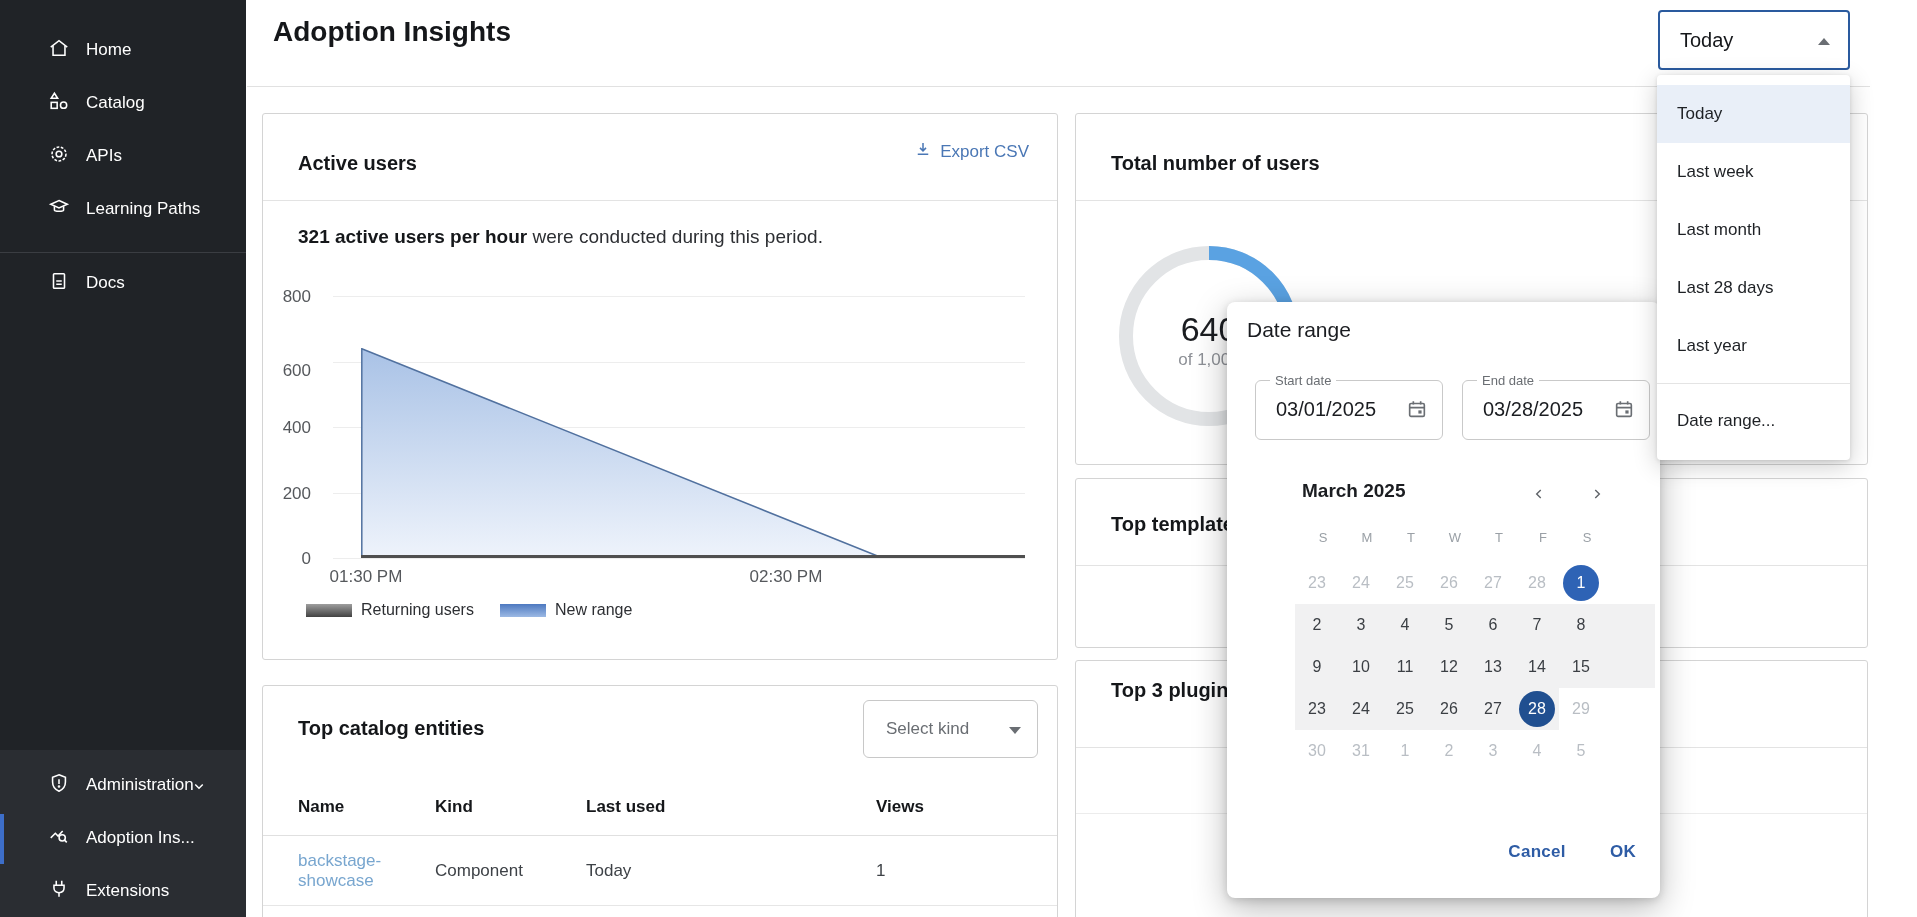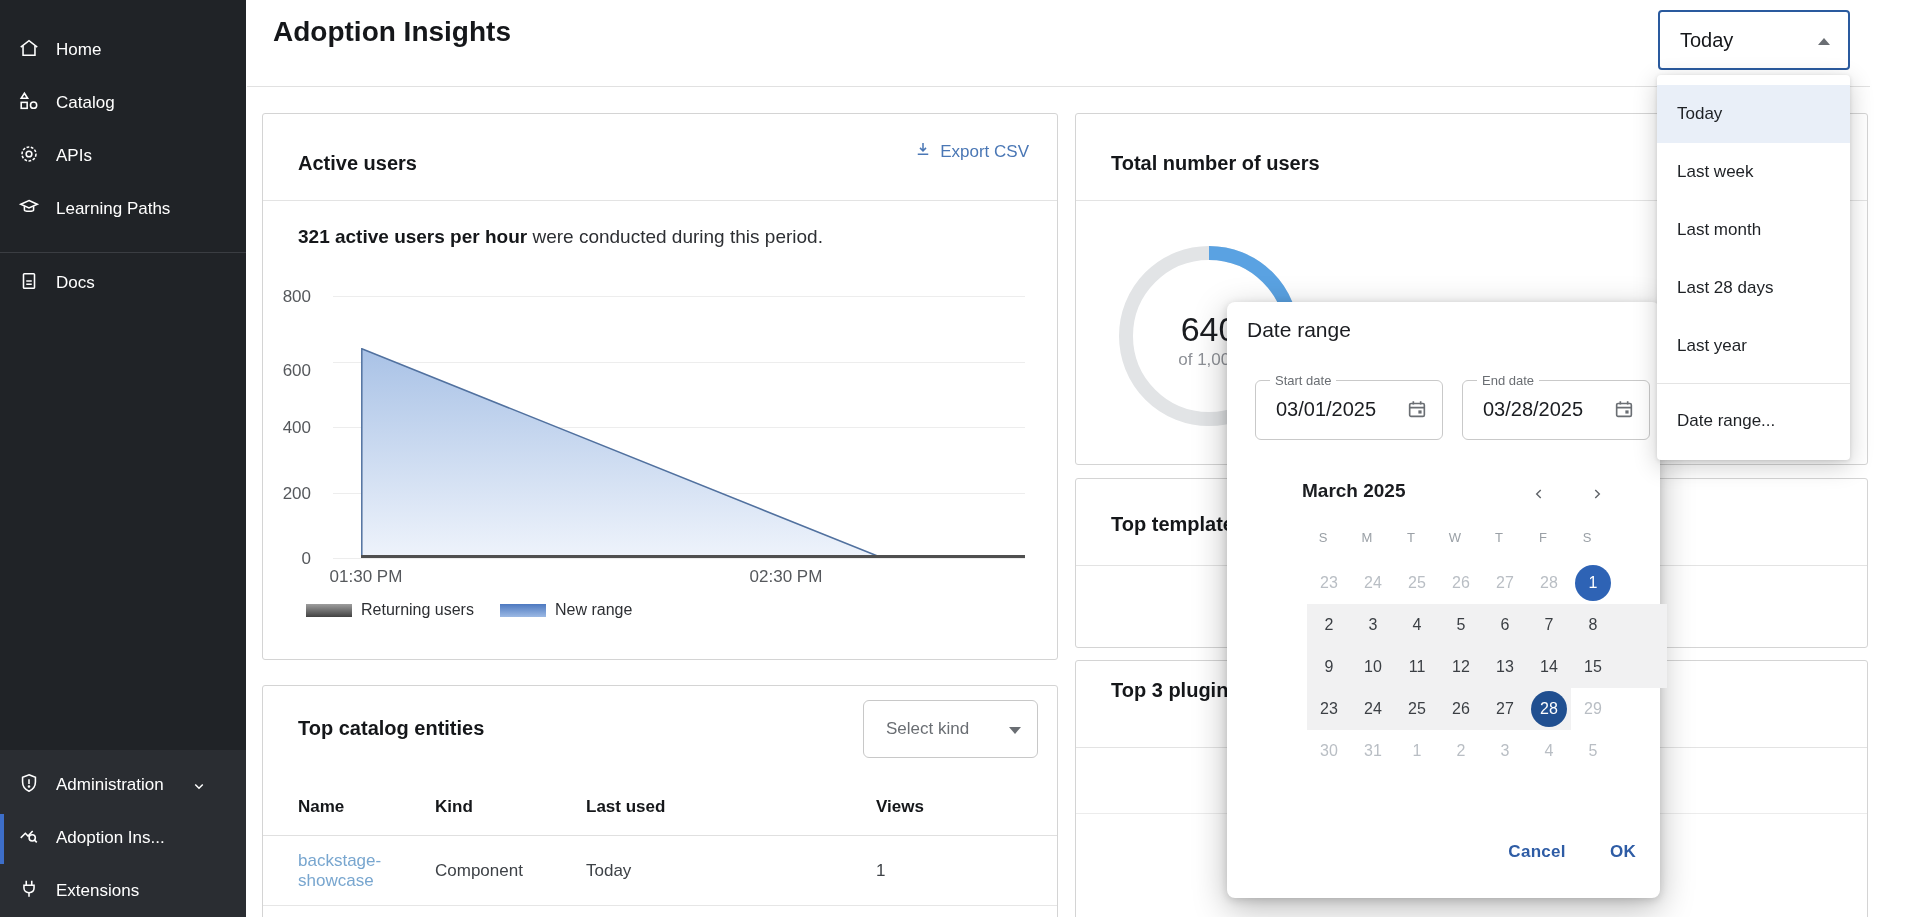--- a/index.html
+++ b/index.html
@@ -2,21 +2,21 @@
 <html><head>
 <meta charset="utf-8">
 <style>
   html,body{margin:0;padding:0;}
   body{font-family:"Liberation Sans",sans-serif;background:#fff;}
   .page{position:relative;width:1917px;height:917px;overflow:hidden;background:#fff;}
 
   
   .sidebar{position:absolute;left:0;top:0;width:246px;height:917px;background:#202327;}
   .sidebar-lower{position:absolute;left:0;top:750px;width:246px;height:167px;background:#2a2d32;}
-  .side-item{position:absolute;left:0;right:0;height:44px;display:flex;align-items:center;gap:16px;padding-left:18px;box-sizing:border-box;color:#fff;font-size:17px;cursor:default;}
+  .side-item{position:absolute;left:0;right:0;height:44px;display:flex;align-items:center;gap:16px;padding-left:48px;box-sizing:border-box;color:#fff;font-size:17px;cursor:default;}
   .side-item .lbl{white-space:nowrap;}
   .side-divider{position:absolute;left:0;right:0;top:252px;height:1px;background:#3a3d42;}
   .side-item svg{flex:0 0 auto;}
   .sub-item{}
   .active-bar{position:absolute;left:0;top:814px;width:4px;height:50px;background:#3d6ec9;}
   .admin-chevron{position:absolute;right:38px;top:14px;}
 
   
   .page-title{position:absolute;left:273px;top:16px;font-size:28px;font-weight:700;color:#15171a;}
   .range-select{position:absolute;left:1658px;top:10px;width:192px;height:60px;box-sizing:border-box;border:2px solid #2a5a9e;border-radius:4px;background:#fff;display:flex;align-items:center;cursor:pointer;}
@@ -76,21 +76,21 @@
   .modal{position:absolute;left:1227px;top:302px;width:433px;height:596px;background:#fff;border-radius:8px;z-index:20;box-shadow:0 10px 34px rgba(0,0,0,.28),0 2px 8px rgba(0,0,0,.15);}
   .modal-title{position:absolute;left:20px;top:16px;font-size:21px;color:#1b1d21;}
   .date-field{position:absolute;top:78px;width:188px;height:60px;box-sizing:border-box;border:1px solid #c9c9c9;border-radius:6px;background:#fff;}
   .date-field .flabel{position:absolute;left:14px;top:-8px;background:#fff;padding:0 5px;font-size:13px;color:#6a6e73;}
   .date-field .fval{position:absolute;left:20px;top:17px;font-size:20px;color:#1b1d21;}
   .date-field .cal-ic{position:absolute;right:14px;top:17px;}
   .month-label{position:absolute;left:75px;top:178px;font-size:19px;font-weight:700;color:#1b1d21;}
   .nav-chev{position:absolute;top:180px;width:24px;height:24px;display:flex;align-items:center;justify-content:center;cursor:pointer;color:#5f6368;}
   .cal-weekdays{position:absolute;left:74px;top:226px;display:flex;}
   .cal-weekdays .wd{width:44px;height:20px;line-height:20px;text-align:center;font-size:13px;color:#9aa0a6;}
-  .cal-grid{position:absolute;left:80px;top:260px;width:360px;}
+  .cal-grid{position:absolute;left:68px;top:260px;width:360px;}
   .cal-row{position:relative;height:42px;display:flex;}
   .cal-row.band-full{background:#f1f1f2;}
   .cal-row.band-partial{background:linear-gradient(to right,#f1f1f2 0 264px,transparent 264px);}
   .cal-cell{width:44px;height:42px;display:flex;align-items:center;justify-content:center;}
   .day-num{width:36px;height:36px;line-height:36px;text-align:center;border-radius:50%;font-size:16px;color:#3b3f44;cursor:pointer;}
   .day-num.muted{color:#b9bec4;}
   .day-num.sel-start{background:#2e63b5;color:#fff;}
   .day-num.sel-end{background:#204f90;color:#fff;}
   .modal-actions{position:absolute;right:24px;top:540px;display:flex;gap:44px;align-items:center;}
   .text-btn{font-size:17px;font-weight:600;color:#2e5ca5;letter-spacing:.3px;cursor:pointer;}

